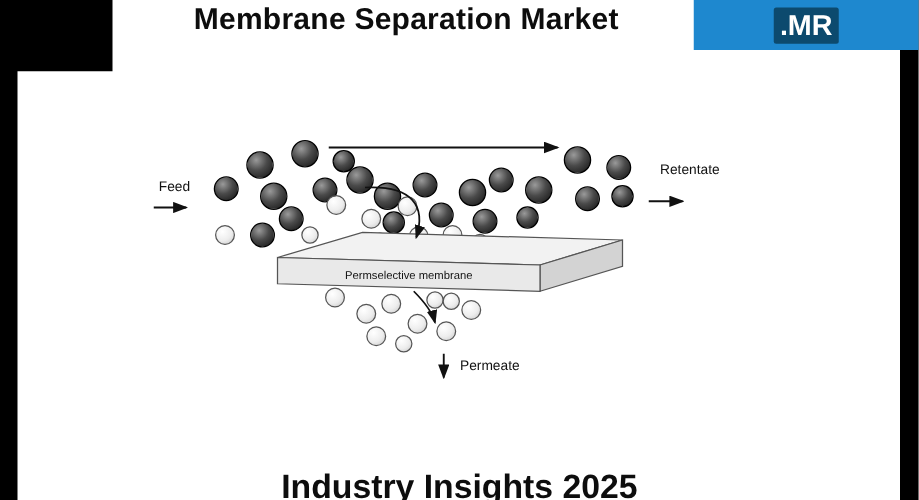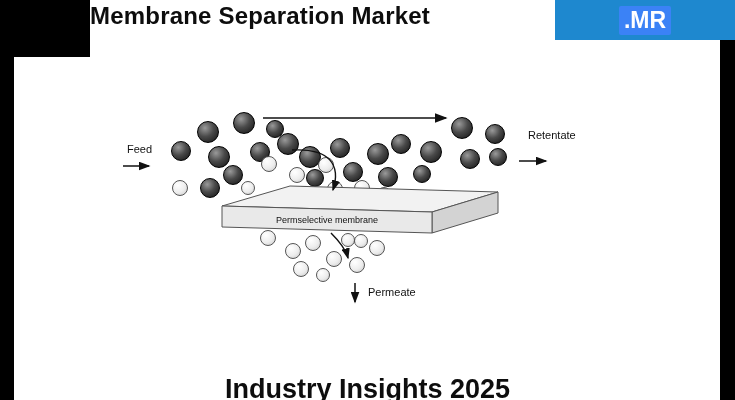--- a/index.html
+++ b/index.html
@@ -7,32 +7,32 @@
     width:735px;height:400px;position:relative;overflow:hidden;
     background:#ffffff;
     font-family:"Liberation Sans", sans-serif;
   }
   .bar{position:absolute;background:#000;}
   #left-bar{left:0;top:0;width:14px;height:400px;}
   #corner-block{left:0;top:0;width:90px;height:57px;}
   #right-bar{right:0;top:0;width:15px;height:400px;}
   #main-title{
     position:absolute;left:90px;top:0;width:405px;
-    text-align:left;font-size:24px;font-weight:bold;color:#0d0d0d;
+    text-align:right;font-size:24px;font-weight:bold;color:#0d0d0d;
     padding-top:2px;letter-spacing:0.2px;
   }
   #logo{
     position:absolute;right:0;top:0;width:180px;height:40px;
     background:#1e88cf;display:flex;align-items:center;justify-content:center;
     gap:4px;z-index:5;
   }
   #logo .p1{color:#ffffff;font-size:25px;font-weight:bold;}
   #logo .p2{
     color:#ffffff;font-size:23px;font-weight:bold;
-    background:#3b82f6;padding:1px 5px;border-radius:2px;
+    background:#0c4a6e;padding:1px 5px;border-radius:2px;
   }
   #footer-title{
     position:absolute;left:0;top:374px;width:735px;
     text-align:center;font-size:27px;font-weight:bold;color:#0d0d0d;
   }
   #diagram{position:absolute;left:0;top:60px;width:735px;height:300px;}
   #particle-layer{position:absolute;left:0;top:0;width:735px;height:300px;z-index:1;}
   #diagram svg{position:absolute;left:0;top:0;z-index:2;}
   .particle{position:absolute;border-radius:50%;}
   .particle.dark{

